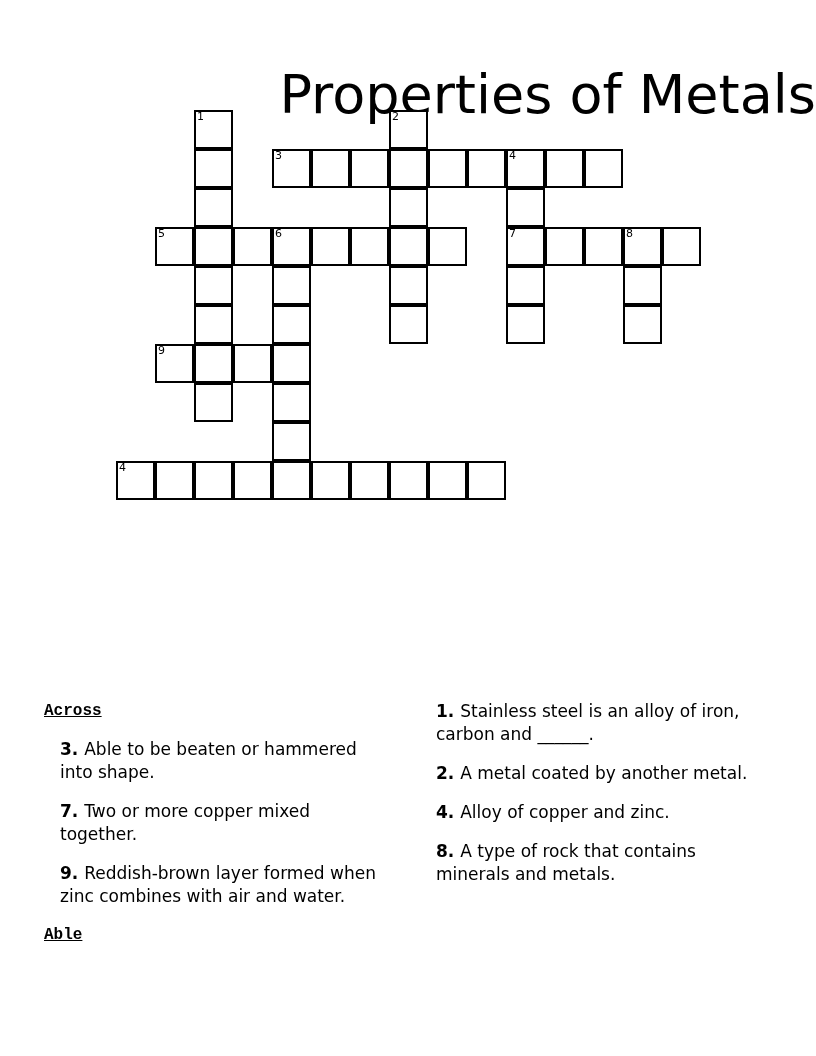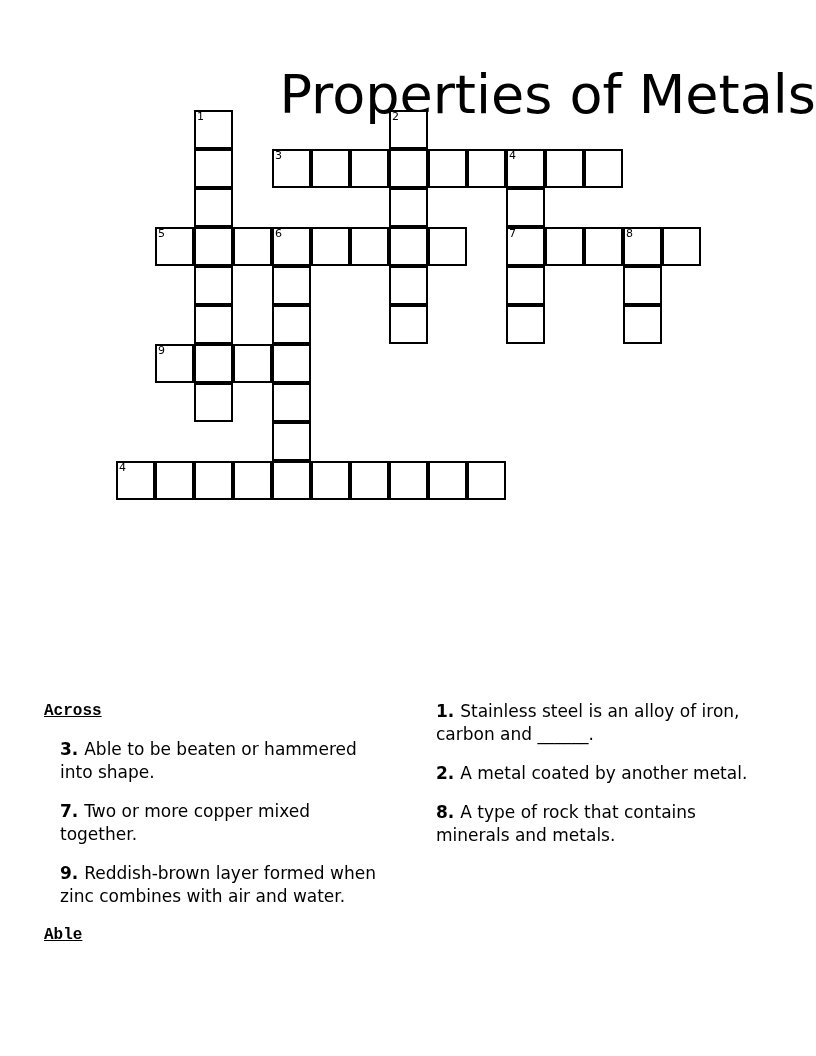--- a/index.html
+++ b/index.html
@@ -182,15 +182,16 @@
   <div class="clue-heading">Across</div>
   <div id="across-list">
       <div class="clue"><span class="cnum">3. </span><span class="ctext">Able to be beaten or hammered into shape.</span></div>
       <div class="clue"><span class="cnum">7. </span><span class="ctext">Two or more copper mixed together.</span></div>
       <div class="clue"><span class="cnum">9. </span><span class="ctext">Reddish-brown layer formed when zinc combines with air and water.</span></div>
     </div>
   <div class="clue-heading">Able</div>
   <div id="down-list">
       <div class="clue"><span class="cnum">1. </span><span class="ctext">Stainless steel is an alloy of iron, carbon and ______.</span></div>
       <div class="clue"><span class="cnum">2. </span><span class="ctext">A metal coated by another metal.</span></div>
+      <div class="clue"><span class="cnum">4. </span><span class="ctext">Alloy of copper and zinc.</span></div>
       <div class="clue"><span class="cnum">8. </span><span class="ctext">A type of rock that contains minerals and metals.</span></div>
     </div>
 </div>
 
 </body></html>

